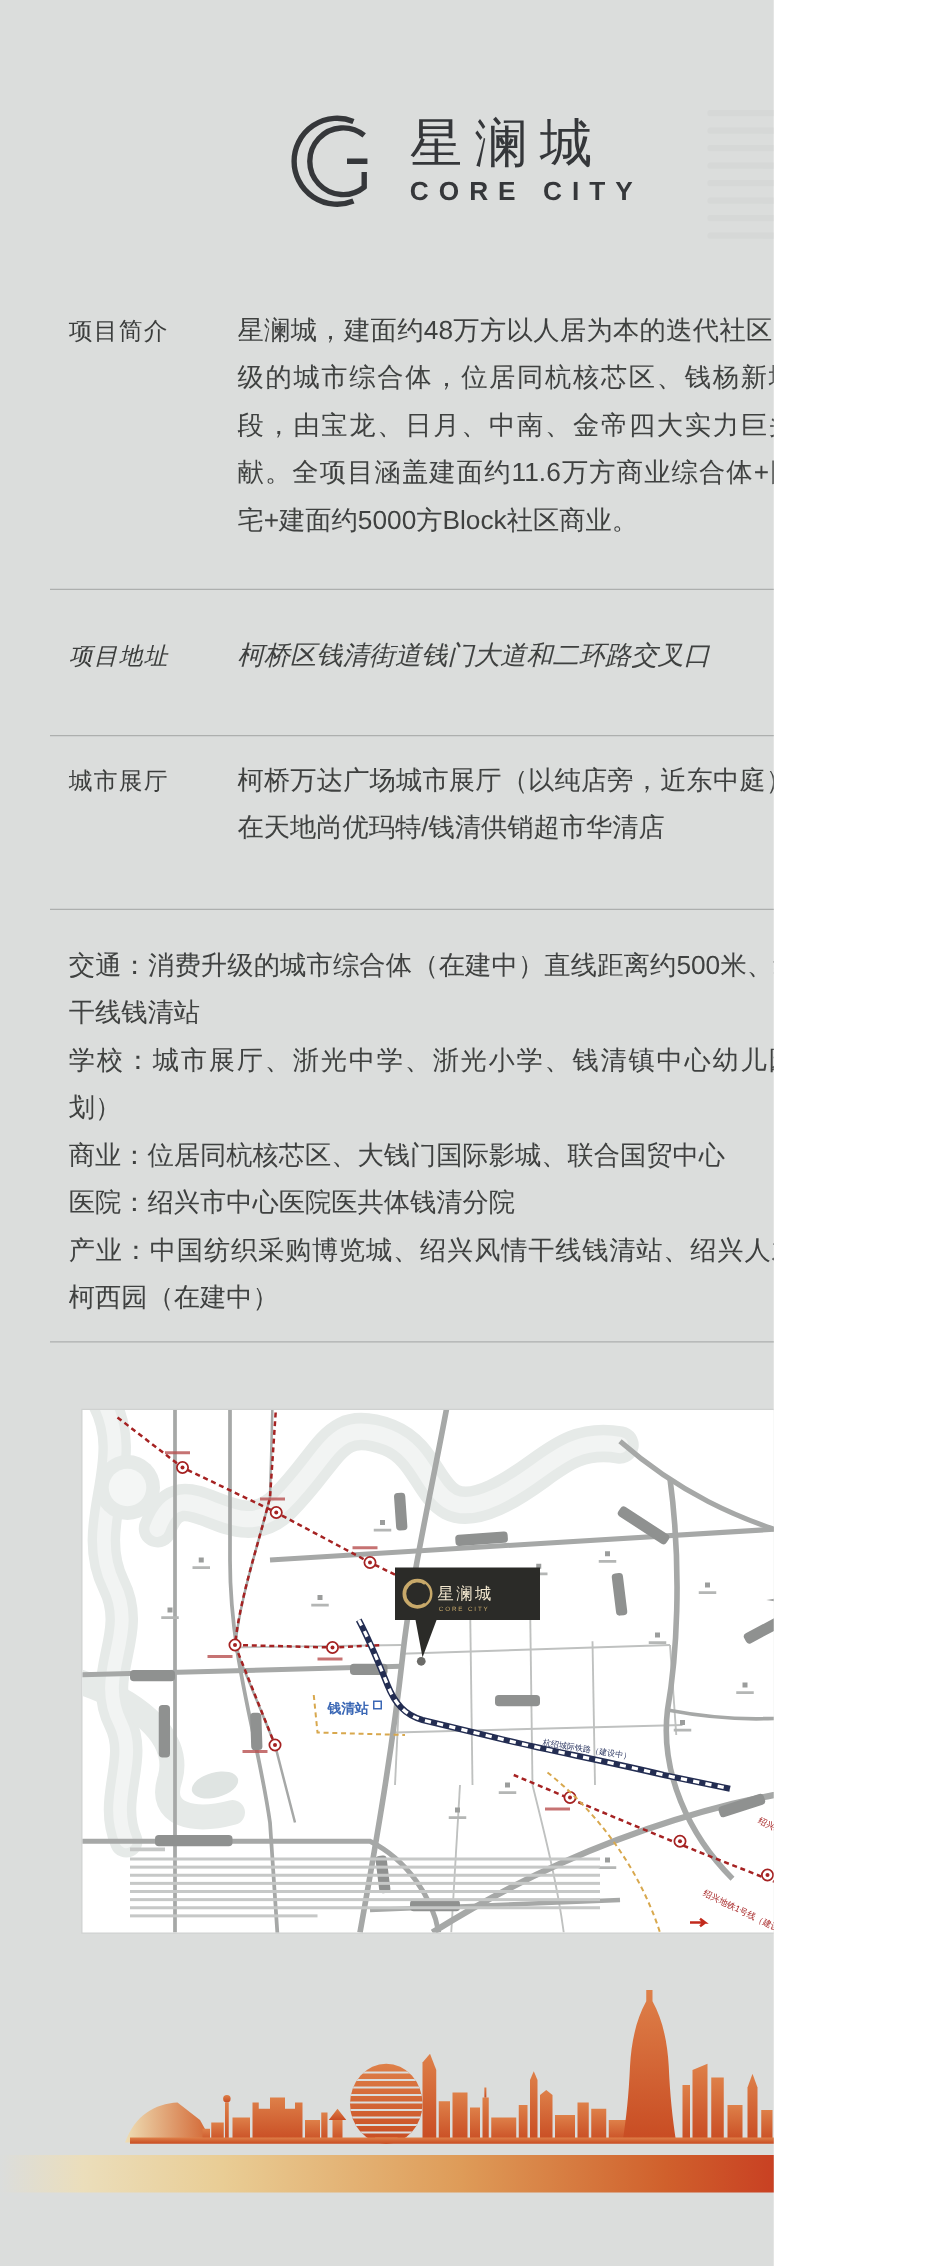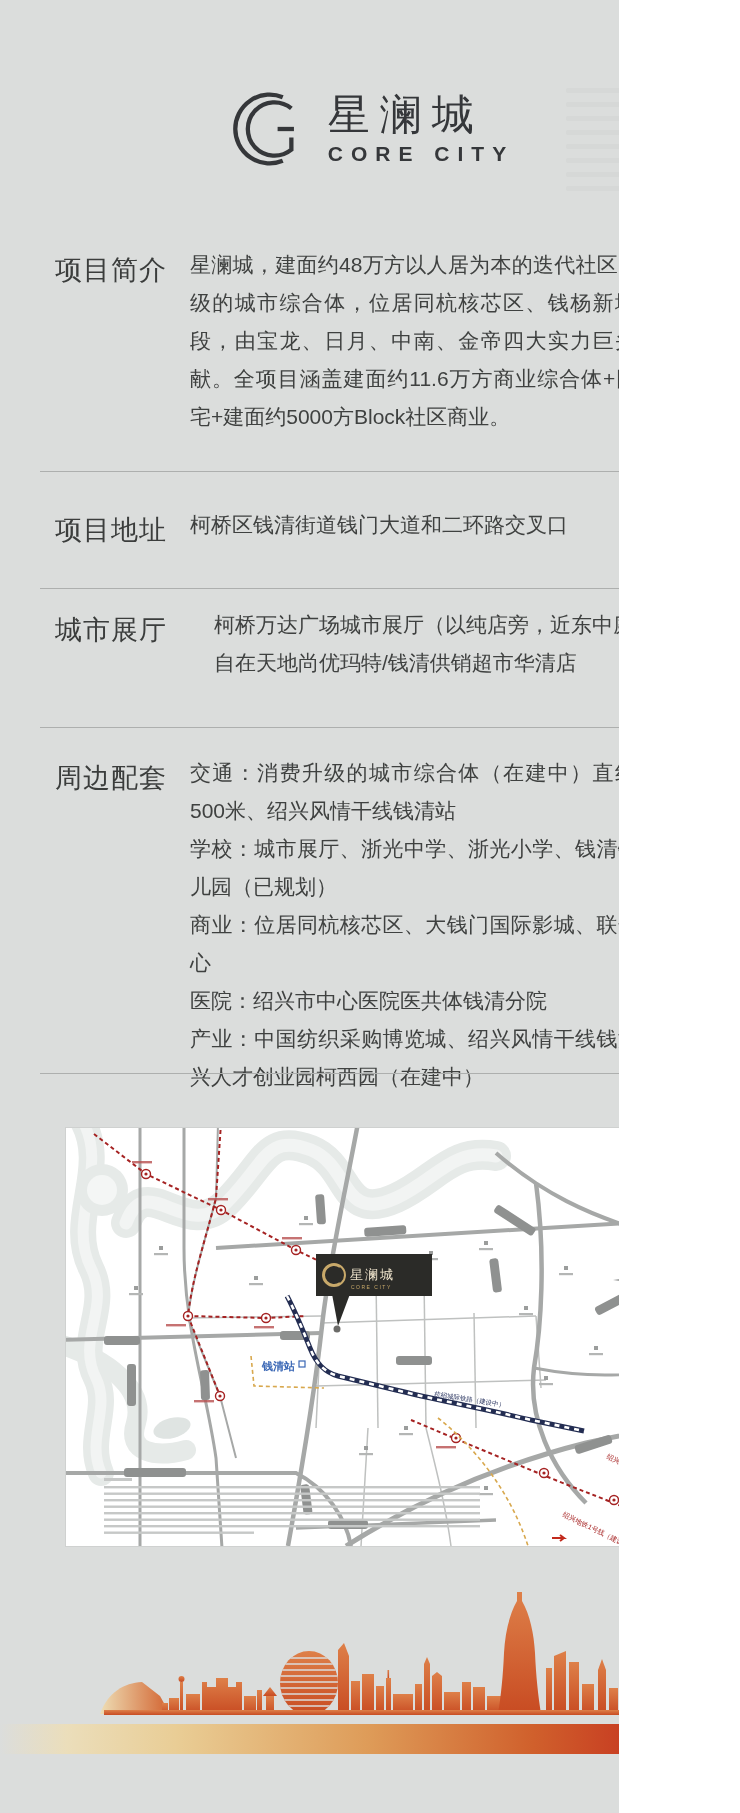--- a/index.html
+++ b/index.html
@@ -12,28 +12,28 @@
   .brand-text{display:flex;flex-direction:column;justify-content:center;}
   .brand-zh{font-size:42px;letter-spacing:10px;color:#35373a;font-weight:500;line-height:1.1;}
   .brand-en{font-size:21px;letter-spacing:8px;color:#35373a;font-weight:700;margin-top:4px;}
 
   
   .watermark{position:absolute;top:88px;left:566px;width:168px;opacity:.35;}
   .watermark div{height:5px;background:#cdcfce;margin-bottom:9px;border-radius:2px;}
 
   
   .row{position:absolute;left:55px;width:648px;display:flex;}
-  .row .label{width:135px;flex:0 0 135px;font-size:27px;color:#3b3d3c;letter-spacing:1px;padding-top:6px;}
+  .row .label{width:135px;flex:0 0 135px;font-size:19px;color:#3b3d3c;letter-spacing:1px;padding-top:6px;}
   .row .content{flex:1;margin-left:0;font-size:21px;color:#3f4140;line-height:38px;text-align:justify;}
   .row .content p{margin:0;}
   .divider{position:absolute;left:40px;width:660px;height:0;border-top:1px solid #adafae;}
 
   .row1{top:246px;}
-  .row2{top:506px;}
-  .row3{top:606px;gap:24px;}
+  .row2{top:506px;font-style:italic;}
+  .row3{top:606px;}
   .row4{top:754px;}
   .d1{top:471px;} .d2{top:588px;} .d3{top:727px;} .d4{top:1073px;}
 
   
   .map{position:absolute;left:66px;top:1128px;width:604px;height:418px;background:#ffffff;box-shadow:0 0 0 1px rgba(0,0,0,.05);}
   .map svg{display:block;}
 
   
   .skyline{position:absolute;left:0;top:1586px;width:740px;height:135px;}
   .stripe{position:absolute;left:0;width:740px;}
@@ -83,21 +83,20 @@
   </div>
   <div class="divider d2"></div>
 
   <div class="row row3">
     <div class="label">城市展厅</div>
     <div class="content">柯桥万达广场城市展厅（以纯店旁，近东中庭）/金地自在天地尚优玛特/钱清供销超市华清店</div>
   </div>
   <div class="divider d3"></div>
 
   <div class="row row4">
-    <div class="label">周边配套</div>
     <div class="content">
       <p>交通：消费升级的城市综合体（在建中）直线距离约500米、绍兴风情干线钱清站</p>
       <p>学校：城市展厅、浙光中学、浙光小学、钱清镇中心幼儿园（已规划）</p>
       <p>商业：位居同杭核芯区、大钱门国际影城、联合国贸中心</p>
       <p>医院：绍兴市中心医院医共体钱清分院</p>
       <p>产业：中国纺织采购博览城、绍兴风情干线钱清站、绍兴人才创业园柯西园（在建中）</p>
     </div>
   </div>
   <div class="divider d4"></div>
 

